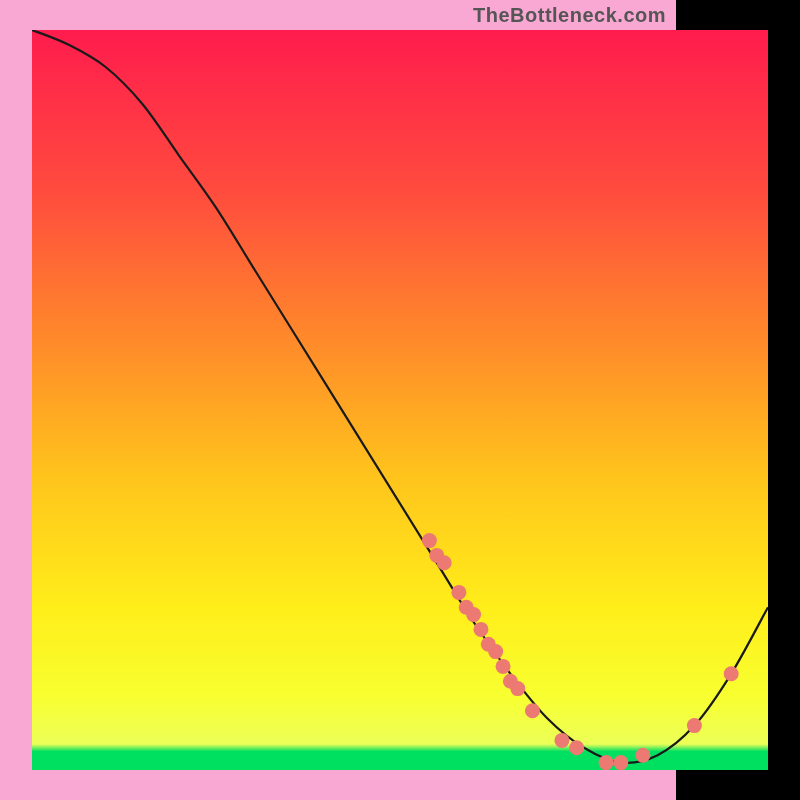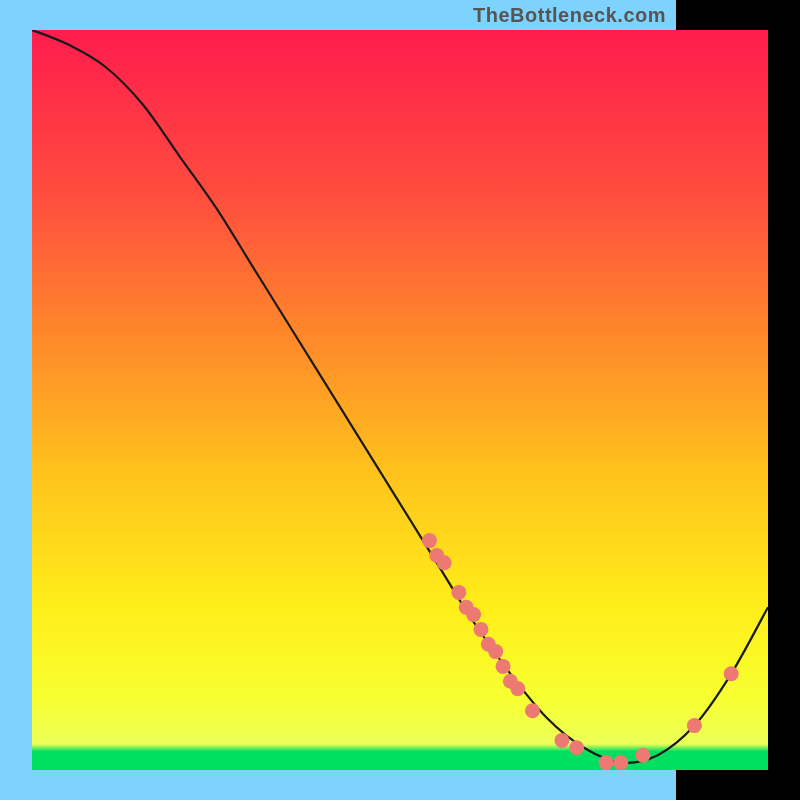--- a/index.html
+++ b/index.html
@@ -8,21 +8,21 @@
     width: 800px;
     height: 800px;
     background: #000;
     overflow: hidden;
     font-family: Arial, Helvetica, sans-serif;
   }
   .frame {
     position: relative;
     width: 676px;
     height: 800px;
-    background: #7dd3fc;
+    background: #f9a8d4;
   }
   .watermark {
     position: absolute;
     top: 4px;
     right: 10px;
     color: #555;
     font-size: 20px;
     font-weight: bold;
     letter-spacing: 0.5px;
     z-index: 50;

